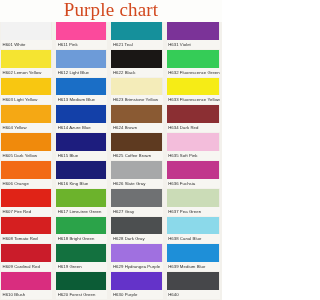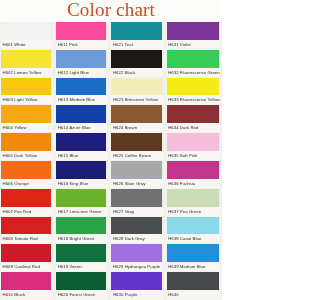--- a/index.html
+++ b/index.html
@@ -86,21 +86,21 @@
   .col-gap {
     flex: 0 0 1px;
     background: #f3f1ec;
   }
 </style>
 </head>
 <body>
 
 <div id="page">
 
-  <div id="chart-title">Color chart</div>
+  <div id="chart-title">Purple chart</div>
 
   <div id="grid" style="background: rgb(243, 241, 236);">
       <div class="swatch-column">
         <div class="swatch-cell">
           <div class="swatch-chip" style="background: rgb(242, 242, 242);"></div>
           <div class="swatch-label" style="background: rgb(247, 246, 242); color: rgb(44, 44, 44);">H601  White</div>
         </div>
         <div class="swatch-cell">
           <div class="swatch-chip" style="background: rgb(245, 228, 49);"></div>
           <div class="swatch-label" style="background: rgb(247, 246, 242); color: rgb(44, 44, 44);">H602  Lemon Yellow</div>

